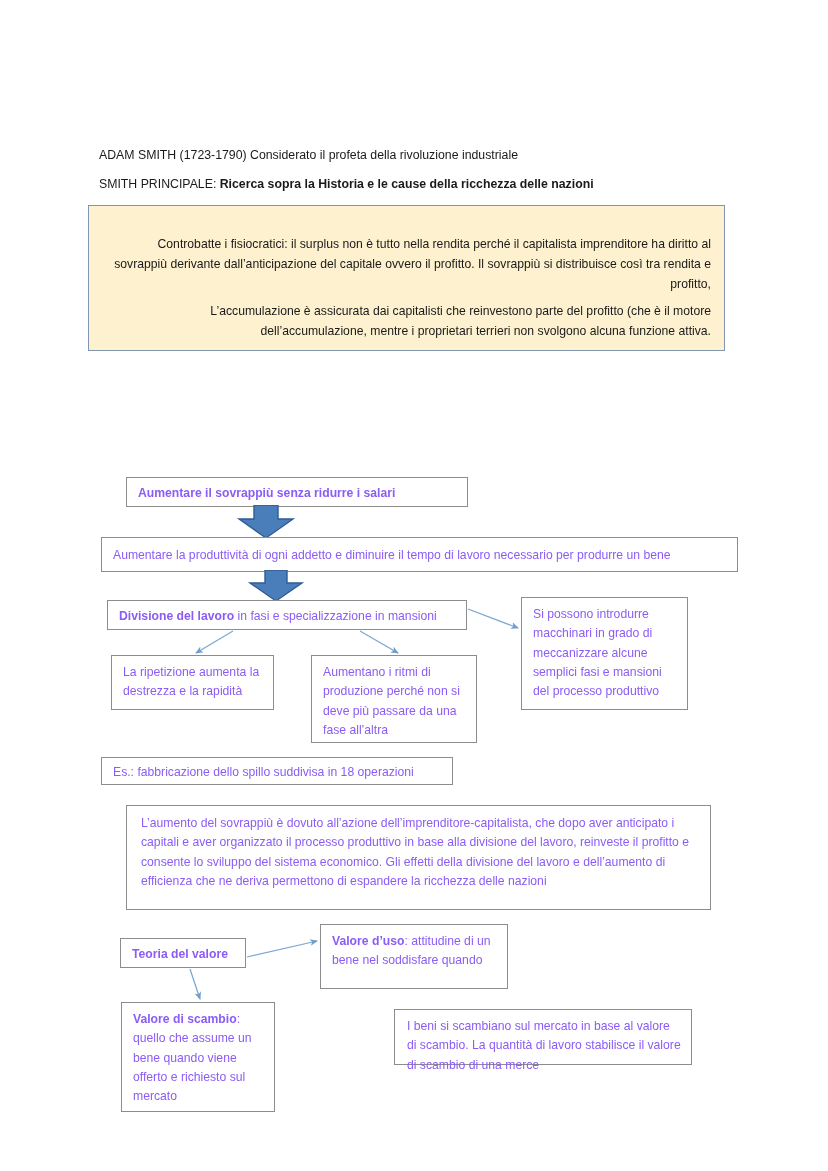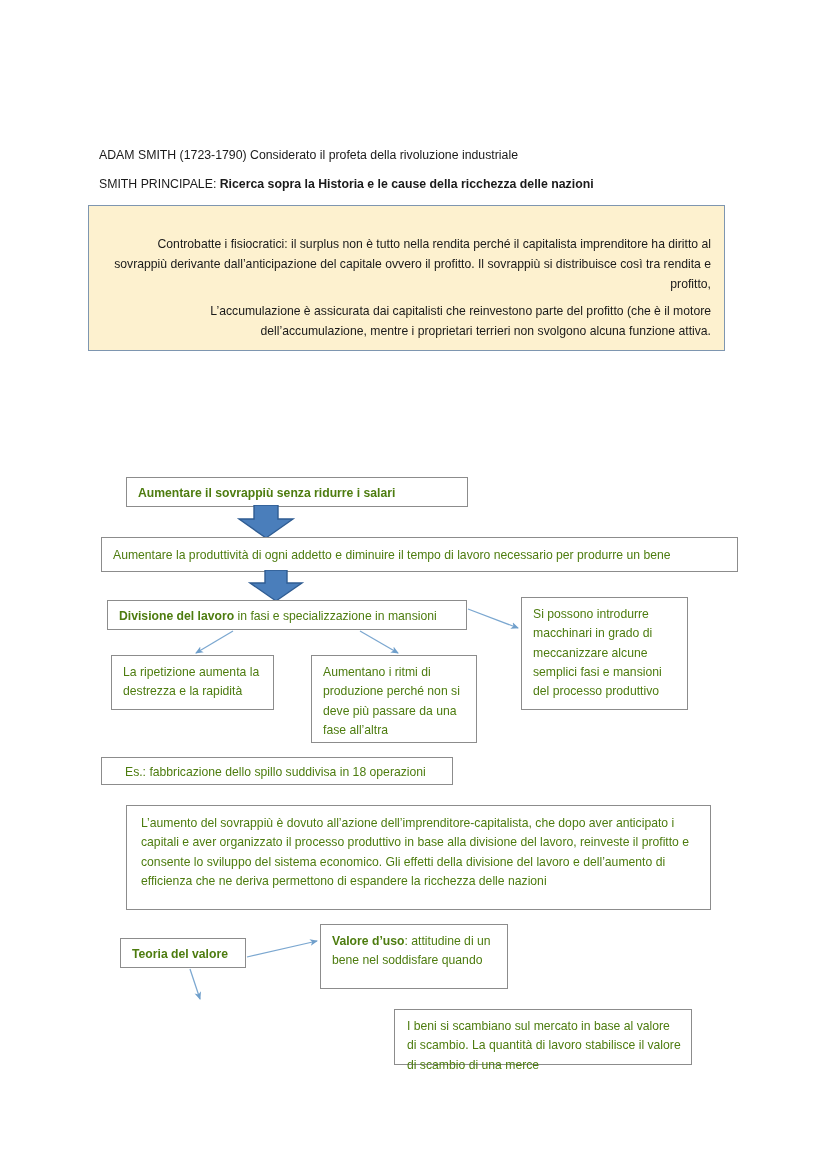--- a/index.html
+++ b/index.html
@@ -49,21 +49,21 @@
   }
   .callout .p1 { position: absolute; left: 14px; top: 29px; width: 608px; }
   .callout .p2 { position: absolute; left: 14px; top: 96px; width: 608px; }
 
   
   .box {
     border: 1.1px solid #8c8c8c;
     background: #ffffff;
     font-size: 12.2px;
     line-height: 1.58;
-    color: #4d7c0f;
+    color: #8b5cf6;
   }
   .box .inner { position: absolute; left: 11px; right: 8px; }
   .box b { font-weight: 700; }
 
   
   .blockarrow { position: absolute; }
 
   
   .connectors {
     position: absolute;
@@ -128,21 +128,21 @@
     </div>
   </div>
 
   <div class="abs box" style="left:521px; top:597px; width:167px; height:113px;">
     <div class="inner" style="top:7px; right:10px;">
       <span>Si possono introdurre macchinari in grado di meccanizzare alcune semplici fasi e mansioni del processo produttivo</span>
     </div>
   </div>
 
   <div class="abs box" style="left:101px; top:757px; width:352px; height:28px;">
-    <div class="inner" style="top:5px;margin-left:12px;">
+    <div class="inner" style="top:5px;">
       <span>Es.: fabbricazione dello spillo suddivisa in 18 operazioni</span>
     </div>
   </div>
 
   <div class="abs box" style="left:126px; top:805px; width:585px; height:105px;">
     <div class="inner" style="top:8px; left:14px; right:16px;">
       <span>L’aumento del sovrappiù è dovuto all’azione dell’imprenditore-capitalista, che dopo aver anticipato i capitali e aver organizzato il processo produttivo in base alla divisione del lavoro, reinveste il profitto e consente lo sviluppo del sistema economico. Gli effetti della divisione del lavoro e dell’aumento di efficienza che ne deriva permettono di espandere la ricchezza delle nazioni</span>
     </div>
   </div>
 
@@ -151,20 +151,25 @@
       <b>Teoria del valore</b>
     </div>
   </div>
 
   <div class="abs box" style="left:320px; top:924px; width:188px; height:65px;">
     <div class="inner" style="top:7px; right:10px;">
       <b>Valore d’uso</b><span>: attitudine di un bene nel soddisfare quando</span>
     </div>
   </div>
 
+  <div class="abs box" style="left:121px; top:1002px; width:154px; height:110px;">
+    <div class="inner" style="top:7px; right:10px;">
+      <b>Valore di scambio</b><span>: quello che assume un bene quando viene offerto e richiesto sul mercato</span>
+    </div>
+  </div>
 
   <div class="abs box" style="left:394px; top:1009px; width:298px; height:56px;">
     <div class="inner" style="top:7px; left:12px; right:10px;">
       <span>I beni si scambiano sul mercato in base al valore di scambio. La quantità di lavoro stabilisce il valore di scambio di una merce</span>
     </div>
   </div>
 
   <svg class="connectors">
     <defs>
       <marker id="ah" markerWidth="7" markerHeight="7" refX="5.6" refY="3" orient="auto" markerUnits="strokeWidth">

